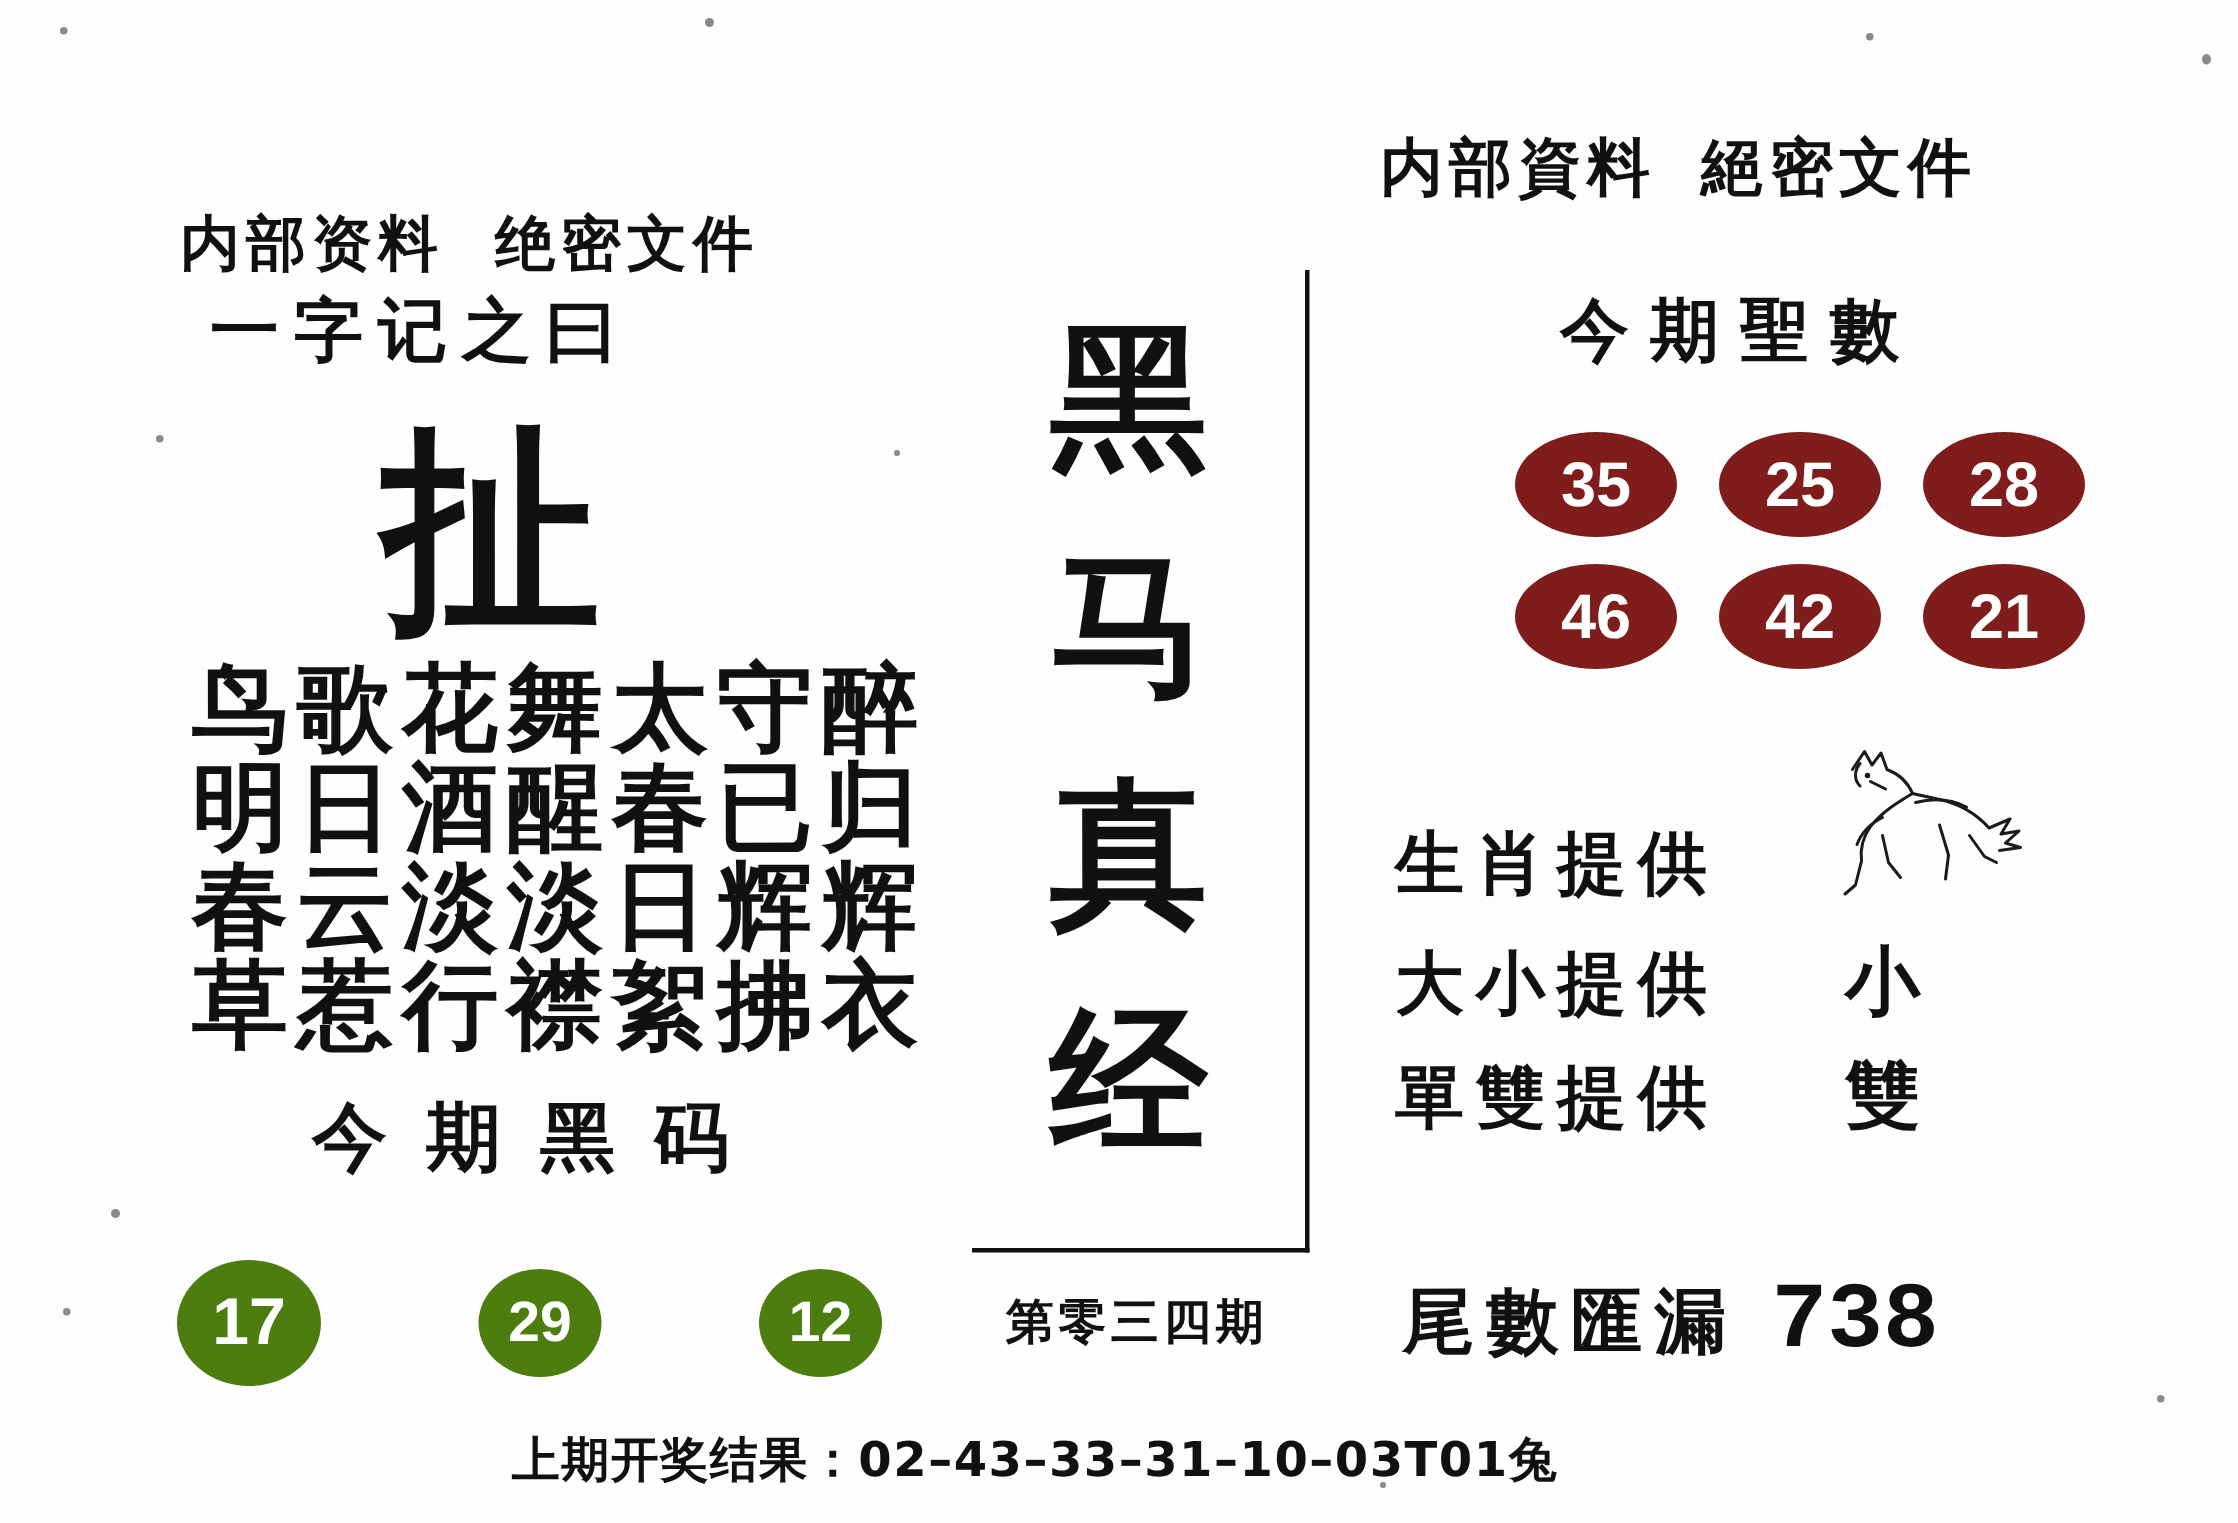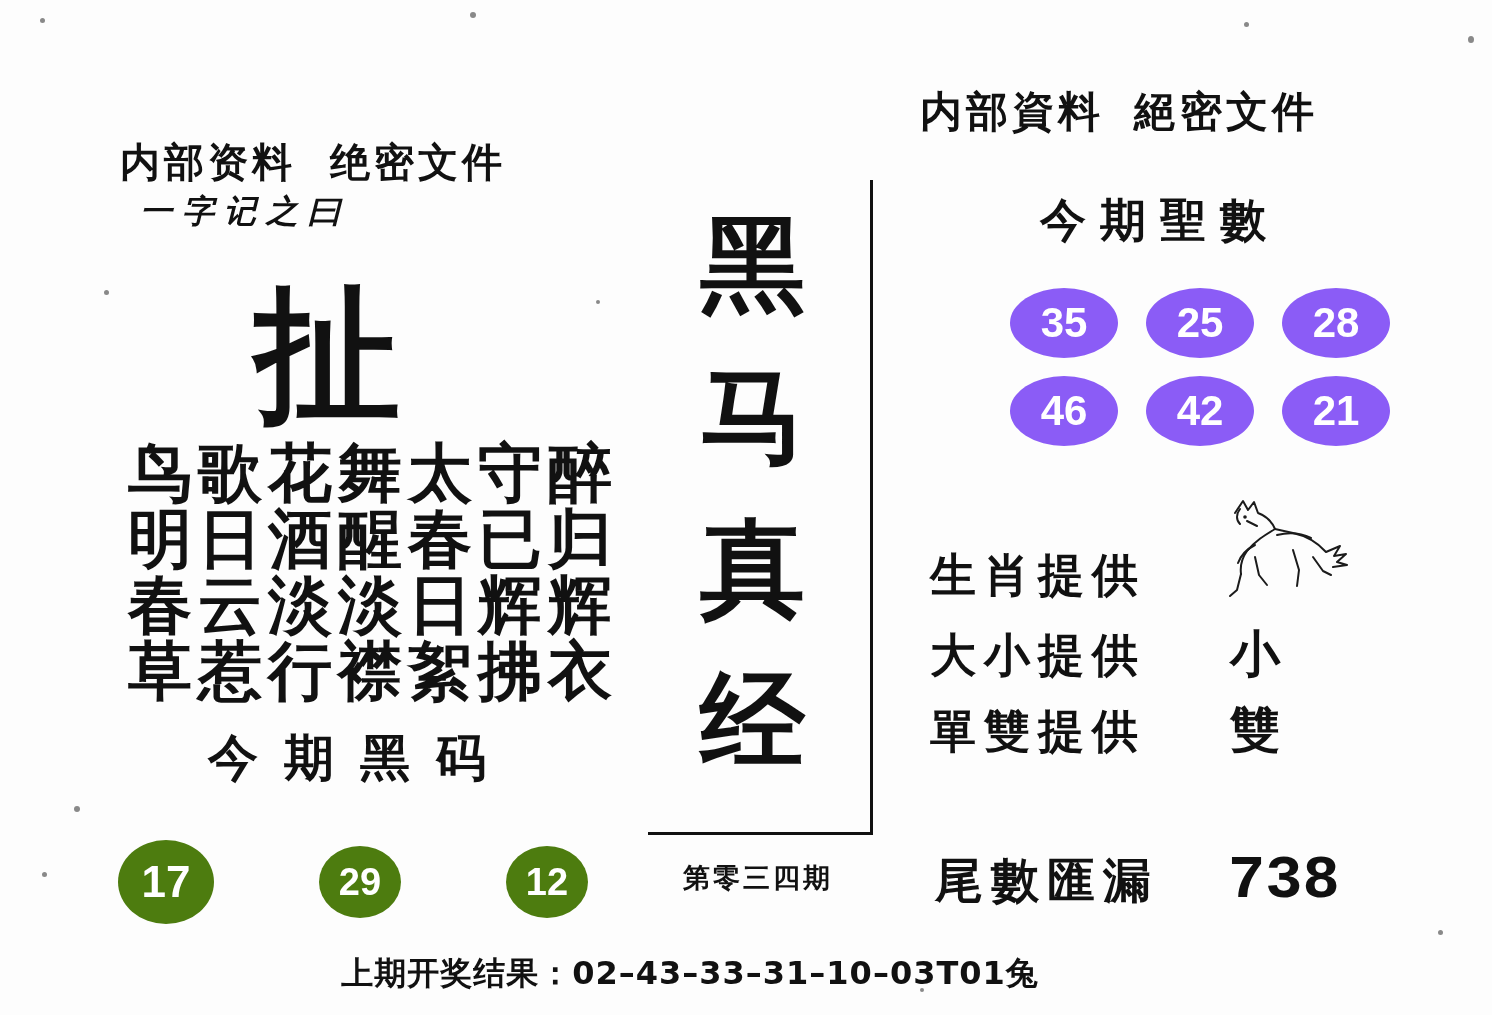--- a/index.html
+++ b/index.html
@@ -48,26 +48,25 @@
     font-weight: 700;
     white-space: nowrap;
     margin-top: 40px;
   }
   .hdr-left .gap { display: inline-block; width: 34px; }
 
   .subtitle-left {
     position: absolute;
     left: 140px;
     top: 190px;
-    font-size: 32px;
+    font-size: 46px;
     letter-spacing: 10px;
     font-family: "DejaVu Serif", serif;
     font-weight: 700;
     white-space: nowrap;
-    font-style: italic;
   }
 
   .bigword {
     position: absolute;
     left: 255px;
     top: 280px;
     font-size: 145px;
     line-height: 150px;
     font-weight: 700;
     font-family: "DejaVu Sans", sans-serif;
@@ -161,21 +160,21 @@
     font-weight: 700;
     font-family: "DejaVu Serif", serif;
     letter-spacing: 0;
   }
   .issue {
     position: absolute;
     left: 8px;
     top: 860px;
     width: 260px;
     text-align: center;
-    font-size: 27px;
+    font-size: 32px;
     letter-spacing: 3px;
     font-weight: 700;
     font-family: Liberation Mono, monospace;
     white-space: nowrap;
   }
 
   
   .right-panel {
     position: absolute;
     left: 890px;
@@ -213,21 +212,21 @@
     width: 380px;
   }
   .ball-grid .brow {
     display: flex;
     justify-content: space-between;
     margin-bottom: 18px;
   }
   .ball-oval {
     width: 108px;
     height: 70px;
-    background: #8b5cf6;
+    background: #7f1d1d;
     color: #fff;
     border-radius: 50%;
     display: flex;
     align-items: center;
     justify-content: center;
     font-size: 42px;
     font-weight: 700;
     font-family: "Liberation Sans", sans-serif;
     text-align: right;
   }
@@ -259,21 +258,20 @@
     height: 105px;
   }
 
   .tail-row {
     position: absolute;
     left: 45px;
     top: 845px;
     display: flex;
     align-items: center;
     white-space: nowrap;
-    gap: 47px;
   }
   .tail-label {
     font-size: 48px;
     letter-spacing: 8px;
     font-weight: 700;
     font-family: "DejaVu Serif", serif;
   }
   .tail-num {
     font-size: 62px;
     font-weight: 700;

